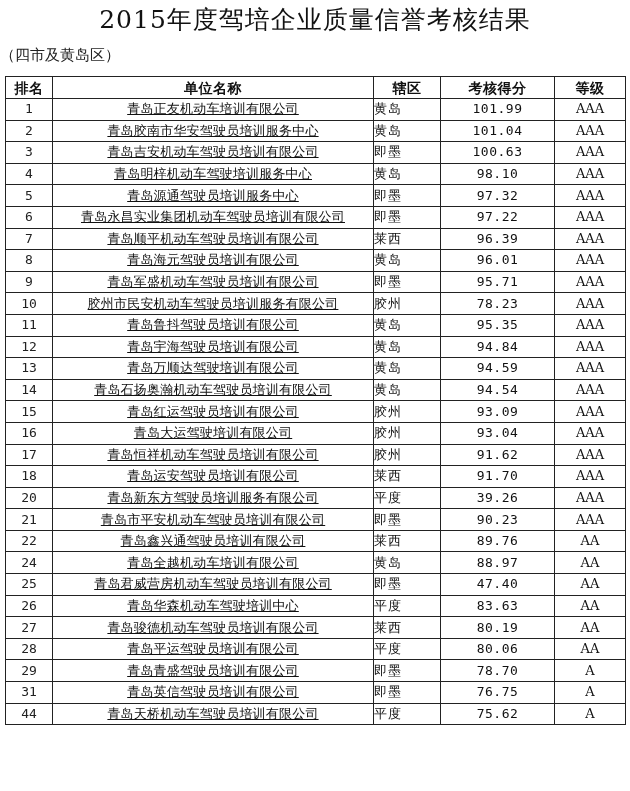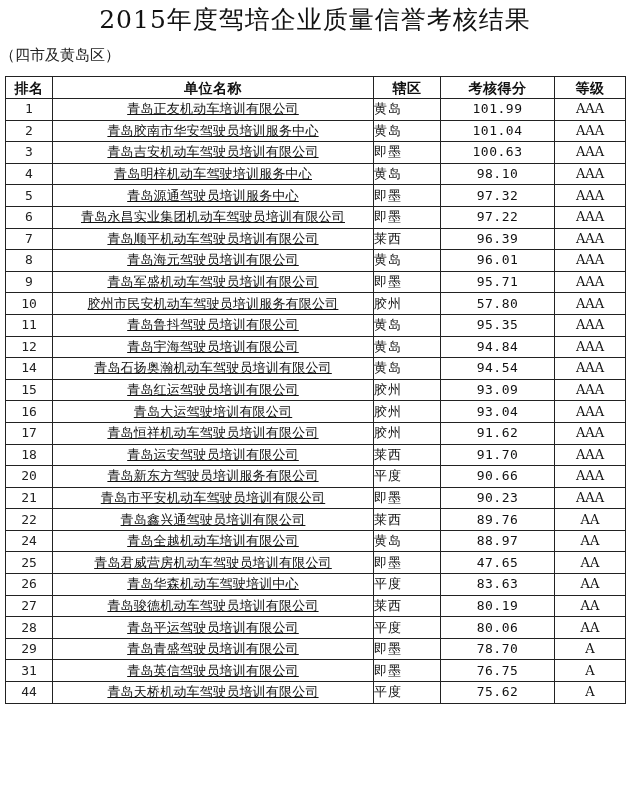--- a/index.html
+++ b/index.html
@@ -181,35 +181,42 @@
         <td class="rank">9</td>
         <td class="name">青岛军盛机动车驾驶员培训有限公司</td>
         <td class="district">即墨</td>
         <td class="score">95.71</td>
         <td class="grade">AAA</td>
       </tr>
       <tr>
         <td class="rank">10</td>
         <td class="name">胶州市民安机动车驾驶员培训服务有限公司</td>
         <td class="district">胶州</td>
-        <td class="score">57.80</td>
+        <td class="score">78.23</td>
         <td class="grade">AAA</td>
       </tr>
       <tr>
         <td class="rank">11</td>
         <td class="name">青岛鲁抖驾驶员培训有限公司</td>
         <td class="district">黄岛</td>
         <td class="score">95.35</td>
         <td class="grade">AAA</td>
       </tr>
       <tr>
         <td class="rank">12</td>
         <td class="name">青岛宇海驾驶员培训有限公司</td>
         <td class="district">黄岛</td>
         <td class="score">94.84</td>
+        <td class="grade">AAA</td>
+      </tr>
+      <tr>
+        <td class="rank">13</td>
+        <td class="name">青岛万顺达驾驶培训有限公司</td>
+        <td class="district">黄岛</td>
+        <td class="score">94.59</td>
         <td class="grade">AAA</td>
       </tr>
       <tr>
         <td class="rank">14</td>
         <td class="name">青岛石扬奥瀚机动车驾驶员培训有限公司</td>
         <td class="district">黄岛</td>
         <td class="score">94.54</td>
         <td class="grade">AAA</td>
       </tr>
       <tr>
@@ -237,21 +244,21 @@
         <td class="rank">18</td>
         <td class="name">青岛运安驾驶员培训有限公司</td>
         <td class="district">莱西</td>
         <td class="score">91.70</td>
         <td class="grade">AAA</td>
       </tr>
       <tr>
         <td class="rank">20</td>
         <td class="name">青岛新东方驾驶员培训服务有限公司</td>
         <td class="district">平度</td>
-        <td class="score">90.66</td>
+        <td class="score">39.26</td>
         <td class="grade">AAA</td>
       </tr>
       <tr>
         <td class="rank">21</td>
         <td class="name">青岛市平安机动车驾驶员培训有限公司</td>
         <td class="district">即墨</td>
         <td class="score">90.23</td>
         <td class="grade">AAA</td>
       </tr>
       <tr>
@@ -265,21 +272,21 @@
         <td class="rank">24</td>
         <td class="name">青岛全越机动车培训有限公司</td>
         <td class="district">黄岛</td>
         <td class="score">88.97</td>
         <td class="grade">AA</td>
       </tr>
       <tr>
         <td class="rank">25</td>
         <td class="name">青岛君威营房机动车驾驶员培训有限公司</td>
         <td class="district">即墨</td>
-        <td class="score">47.65</td>
+        <td class="score">47.40</td>
         <td class="grade">AA</td>
       </tr>
       <tr>
         <td class="rank">26</td>
         <td class="name">青岛华森机动车驾驶培训中心</td>
         <td class="district">平度</td>
         <td class="score">83.63</td>
         <td class="grade">AA</td>
       </tr>
       <tr>

